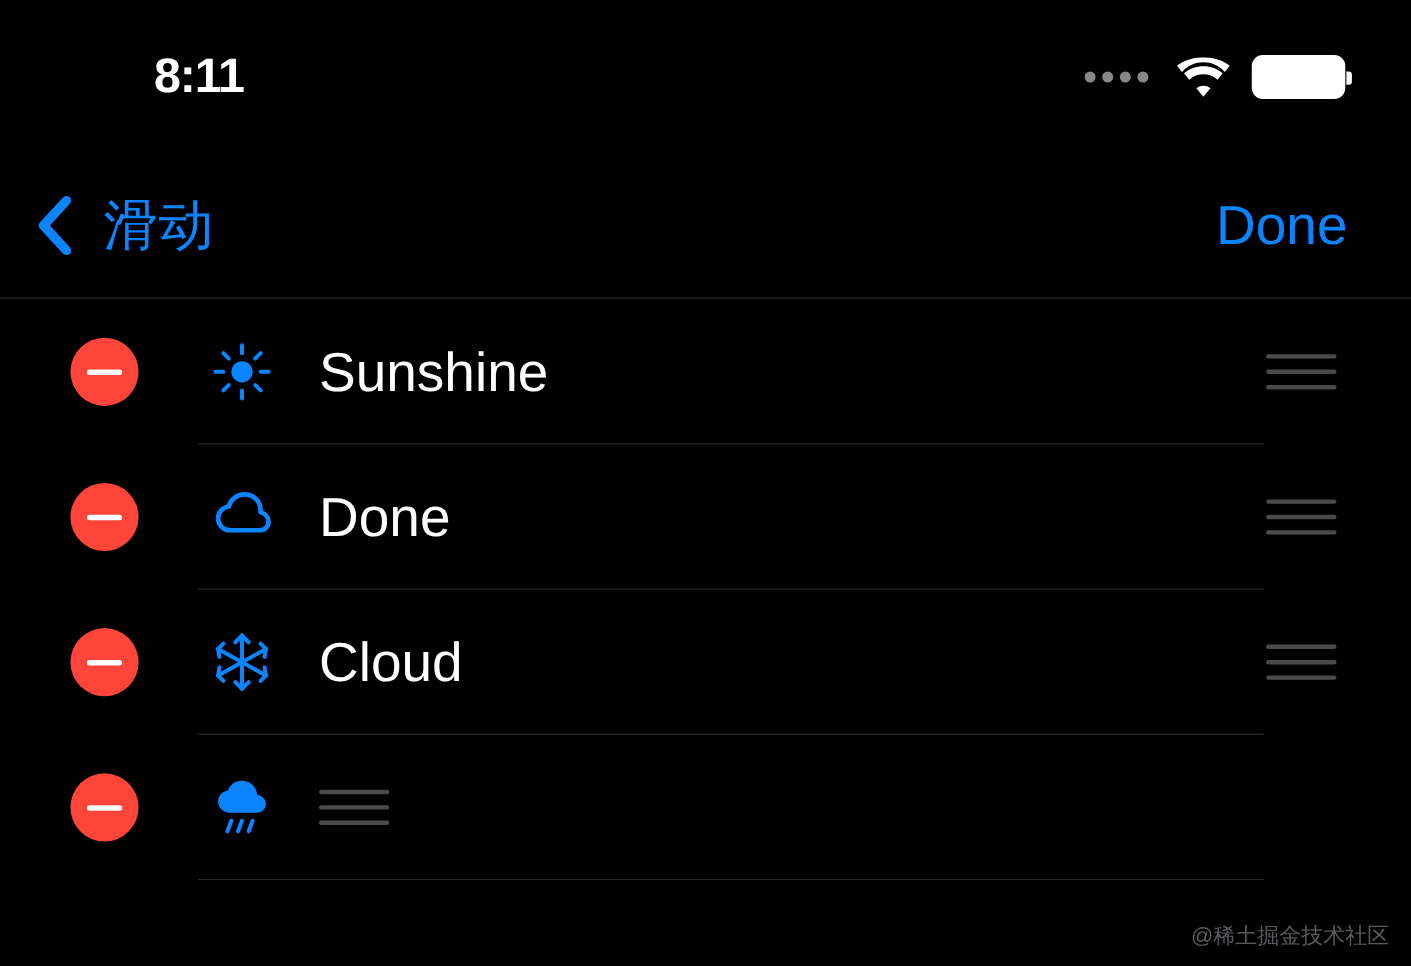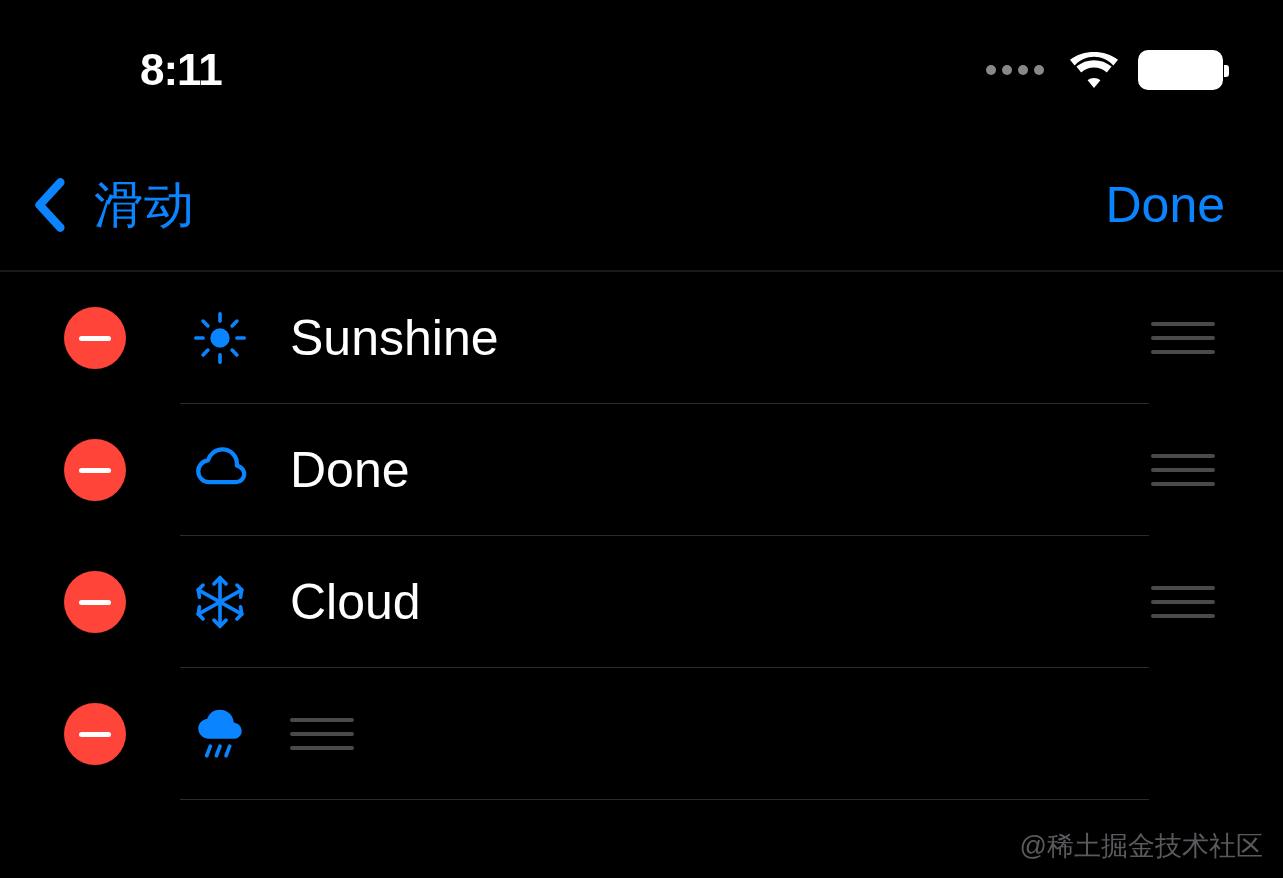--- a/index.html
+++ b/index.html
@@ -138,21 +138,21 @@
     .drag-handle .bar {
       width: 64px;
       height: 4px;
       background: #4a4a4c;
       border-radius: 2px;
     }
     .watermark {
       position: absolute;
       right: 20px;
       bottom: 14px;
-      font-size: 27px;
+      font-size: 20px;
       color: #5a5a5e;
     }
     .sep {
       height: 2px;
       background: #1a1a1c;
     }
   </style>
 </head>
 <body>
 

